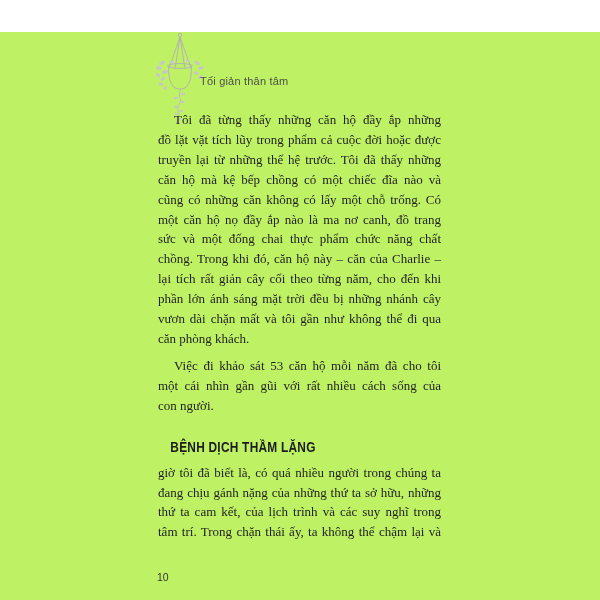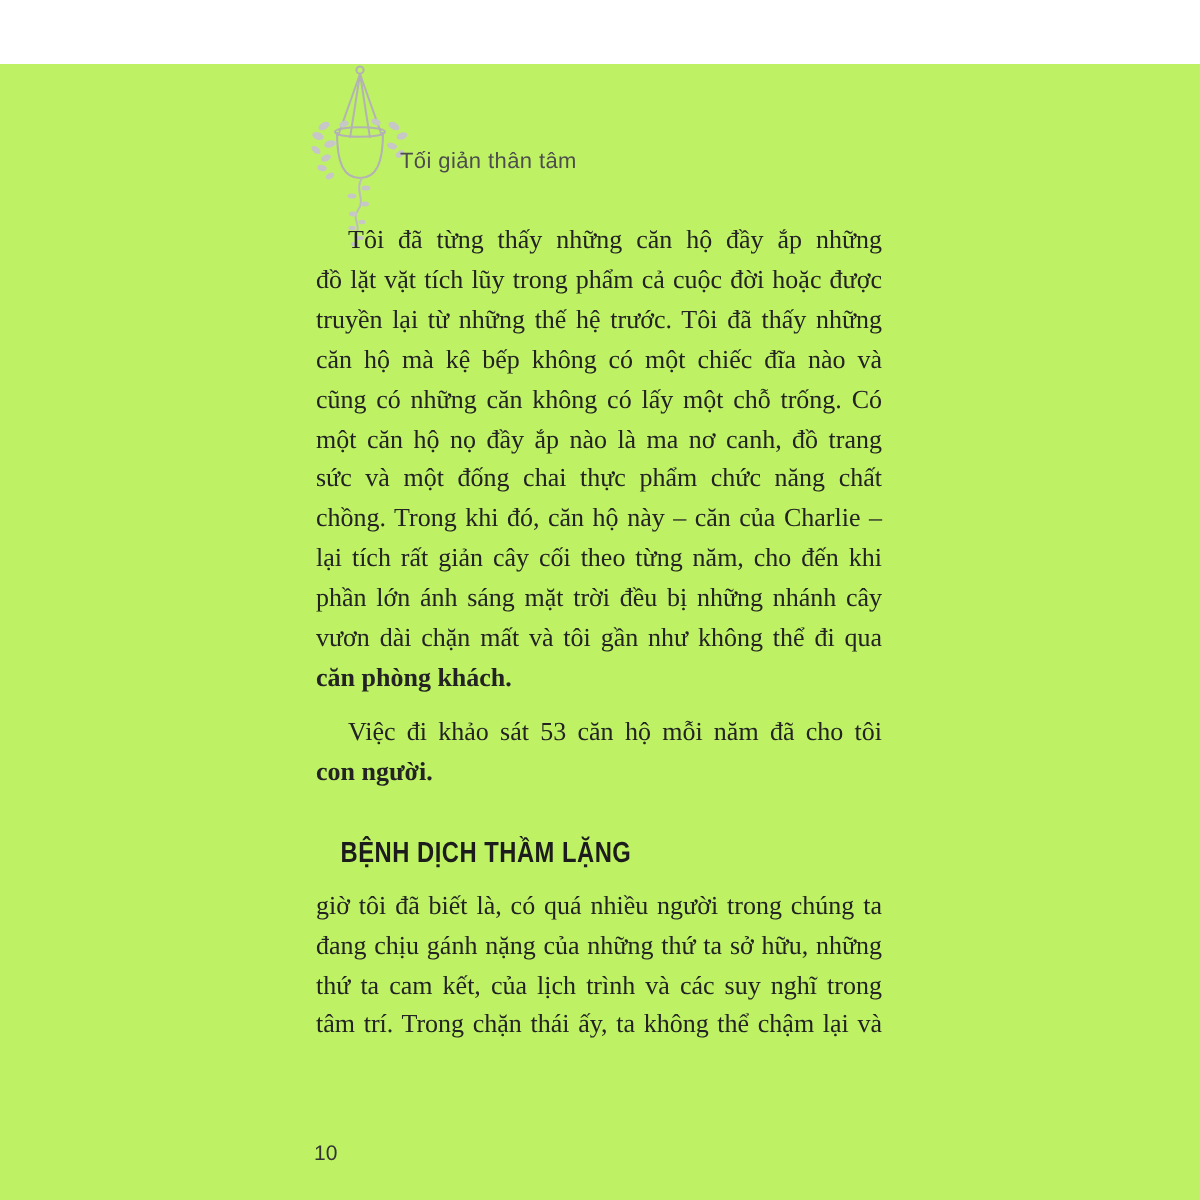--- a/index.html
+++ b/index.html
@@ -38,21 +38,21 @@
   .para { margin: 0; padding: 0; }
   .para-2 { margin-top: 7px; }
   .para-3 { margin-top: 6px; }
   .line {
     line-height: 19.9px;
     text-align: justify;
     text-align-last: justify;
     white-space: normal;
   }
   .line.first { text-indent: 16px; }
-  .line.last { text-align: right; text-align-last: left; font-weight: bold; }
+  .line.last { text-align: right; text-align-last: left; }
   .section-heading {
     margin: 21px 0 0 0;
     padding-left: 15px;
     font-family: "Liberation Sans", sans-serif;
     font-weight: bold;
     font-size: 14.5px;
     line-height: 20px;
     color: #1c1c1c;
     transform: scaleX(0.82);
     transform-origin: left center;
@@ -110,33 +110,34 @@
   </svg>
 
   <div class="running-header">Tối giản thân tâm</div>
 
   <div class="text-block">
 
     <div class="para para-1">
       <div class="line first">Tôi đã từng thấy những căn hộ đầy ắp những</div>
       <div class="line">đồ lặt vặt tích lũy trong phẩm cả cuộc đời hoặc được</div>
       <div class="line">truyền lại từ những thế hệ trước. Tôi đã thấy những</div>
-      <div class="line">căn hộ mà kệ bếp không có một chiếc đĩa nào và</div>
+      <div class="line">căn hộ mà kệ bếp chồng có một chiếc đĩa nào và</div>
       <div class="line">cũng có những căn không có lấy một chỗ trống. Có</div>
       <div class="line">một căn hộ nọ đầy ắp nào là ma nơ canh, đồ trang</div>
       <div class="line">sức và một đống chai thực phẩm chức năng chất</div>
       <div class="line">chồng. Trong khi đó, căn hộ này – căn của Charlie –</div>
       <div class="line">lại tích rất giản cây cối theo từng năm, cho đến khi</div>
       <div class="line">phần lớn ánh sáng mặt trời đều bị những nhánh cây</div>
       <div class="line">vươn dài chặn mất và tôi gần như không thể đi qua</div>
       <div class="line last">căn phòng khách.</div>
     </div>
 
     <div class="para para-2">
       <div class="line first">Việc đi khảo sát 53 căn hộ mỗi năm đã cho tôi</div>
+      <div class="line">một cái nhìn gần gũi với rất nhiều cách sống của</div>
       <div class="line last">con người.</div>
     </div>
 
     <h2 class="section-heading">BỆNH DỊCH THẦM LẶNG</h2>
 
     <div class="para para-3">
       <div class="line">giờ tôi đã biết là, có quá nhiều người trong chúng ta</div>
       <div class="line">đang chịu gánh nặng của những thứ ta sở hữu, những</div>
       <div class="line">thứ ta cam kết, của lịch trình và các suy nghĩ trong</div>
       <div class="line">tâm trí. Trong chặn thái ấy, ta không thể chậm lại và</div>

